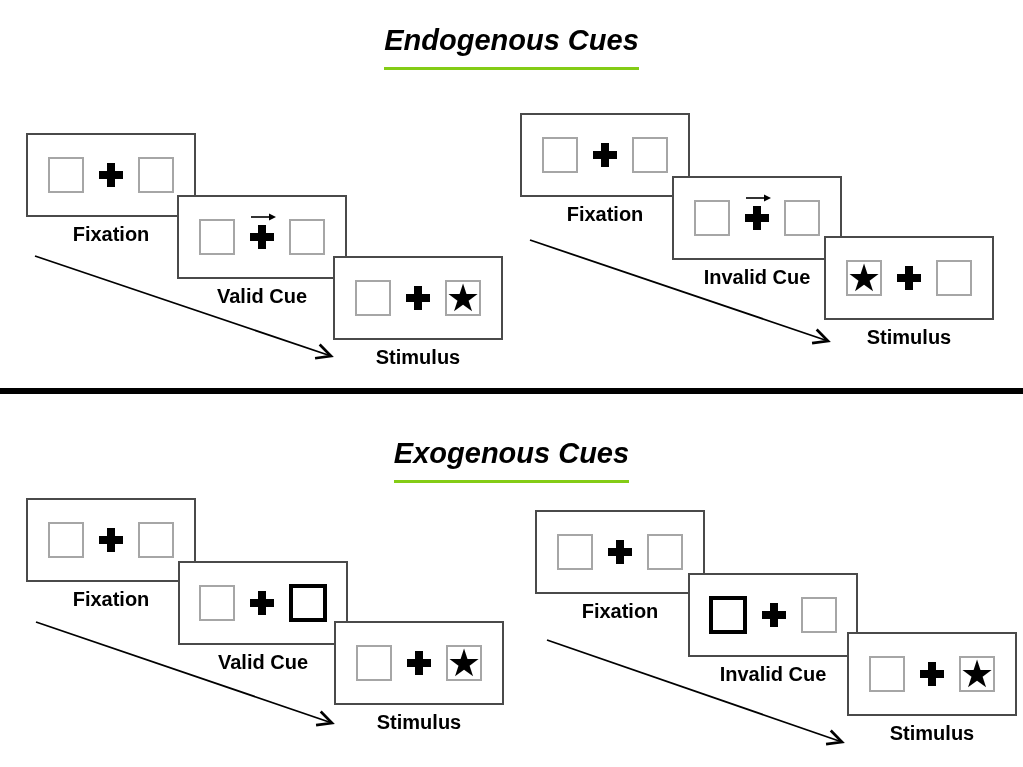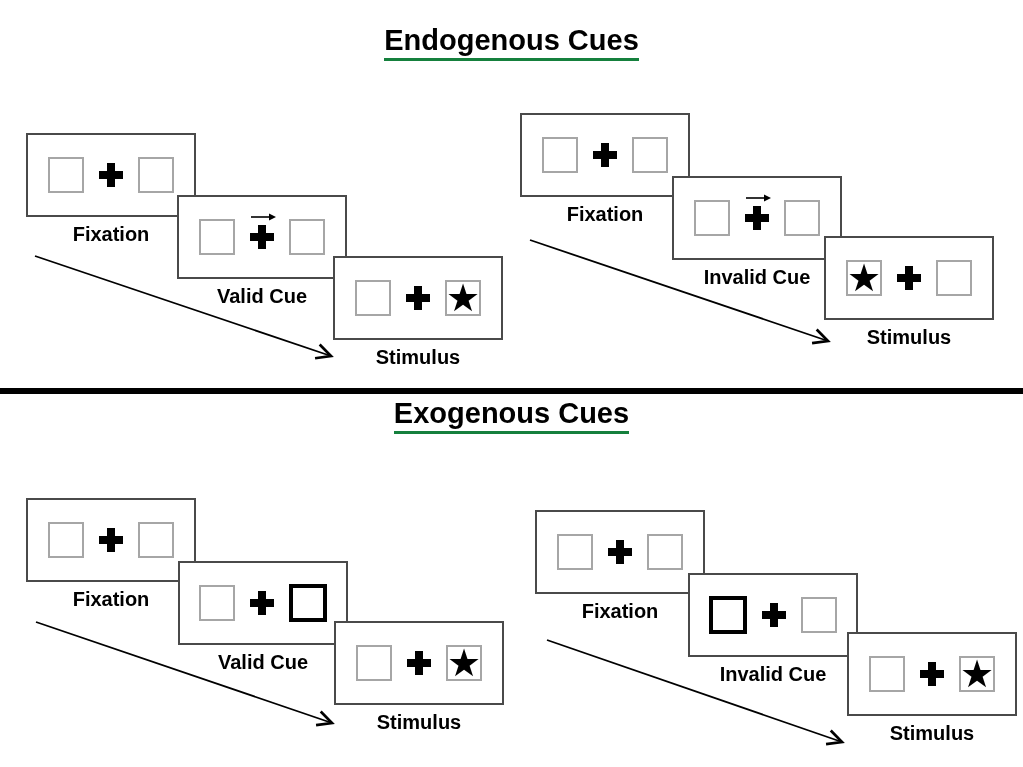--- a/index.html
+++ b/index.html
@@ -5,24 +5,24 @@
   html,body{margin:0;padding:0;background:#ffffff;}
   .canvas{
     position:relative;width:1023px;height:767px;background:#ffffff;overflow:hidden;
     font-family:"Liberation Sans", sans-serif;color:#000;
   }
   .sec-title{
     position:absolute;left:0;width:100%;text-align:center;margin:0;
     font-size:29px;font-weight:700;
   }
   .sec-title .tt{
-    display:inline-block;border-bottom:3px solid #15803d;padding-bottom:1px;
+    display:inline-block;border-bottom:3px solid #84cc16;padding-bottom:10px;font-style:italic;
   }
   .t-endo{top:24px;}
-  .t-exo{top:397px;}
+  .t-exo{top:437px;}
   .divider{
     position:absolute;left:0;top:388px;width:1023px;height:6px;background:#000;
   }
   .panel{
     position:absolute;width:170px;height:84px;box-sizing:border-box;
     background:#fff;border:2px solid #4a4a4a;
     display:flex;align-items:center;justify-content:center;gap:15px;margin-top:13px;
   }
   .plabel{
     position:absolute;top:calc(100% + 9px);left:50%;transform:translateX(-50%);

